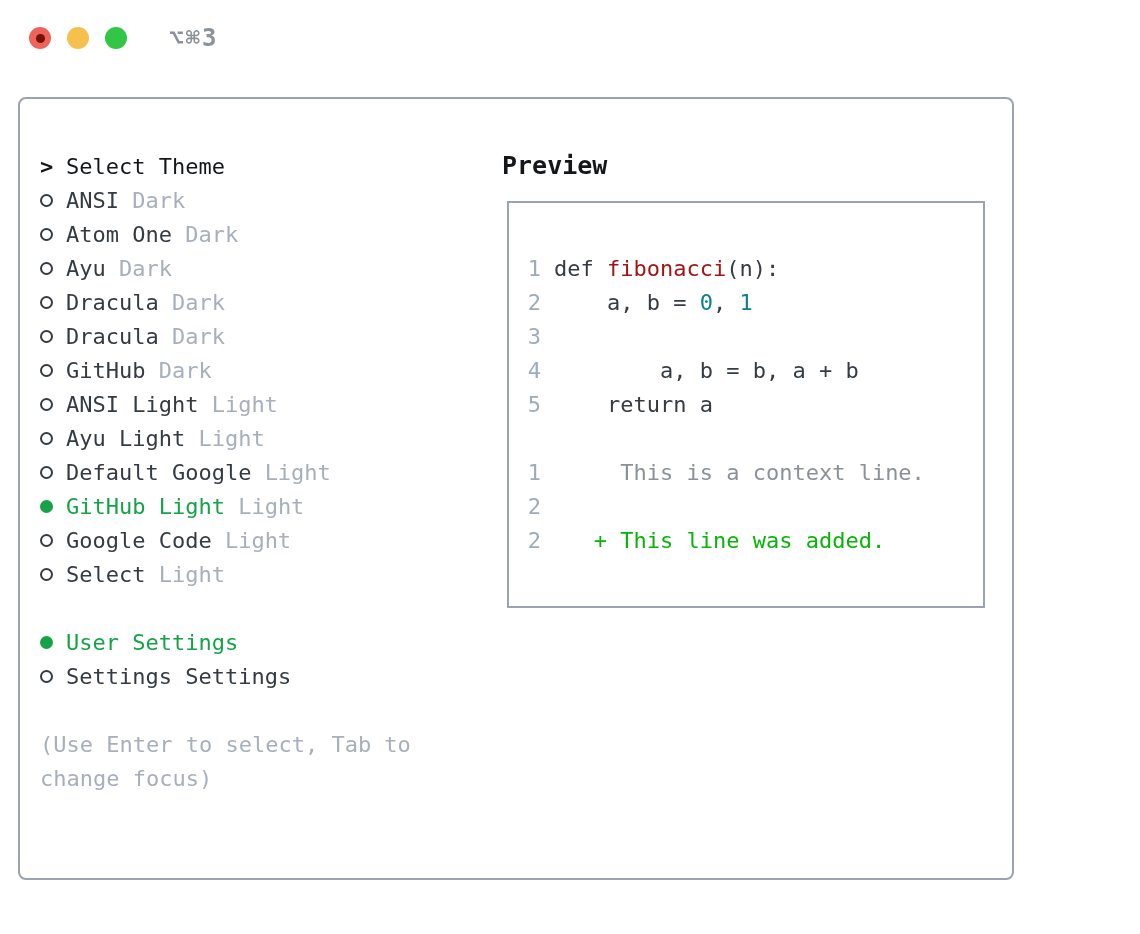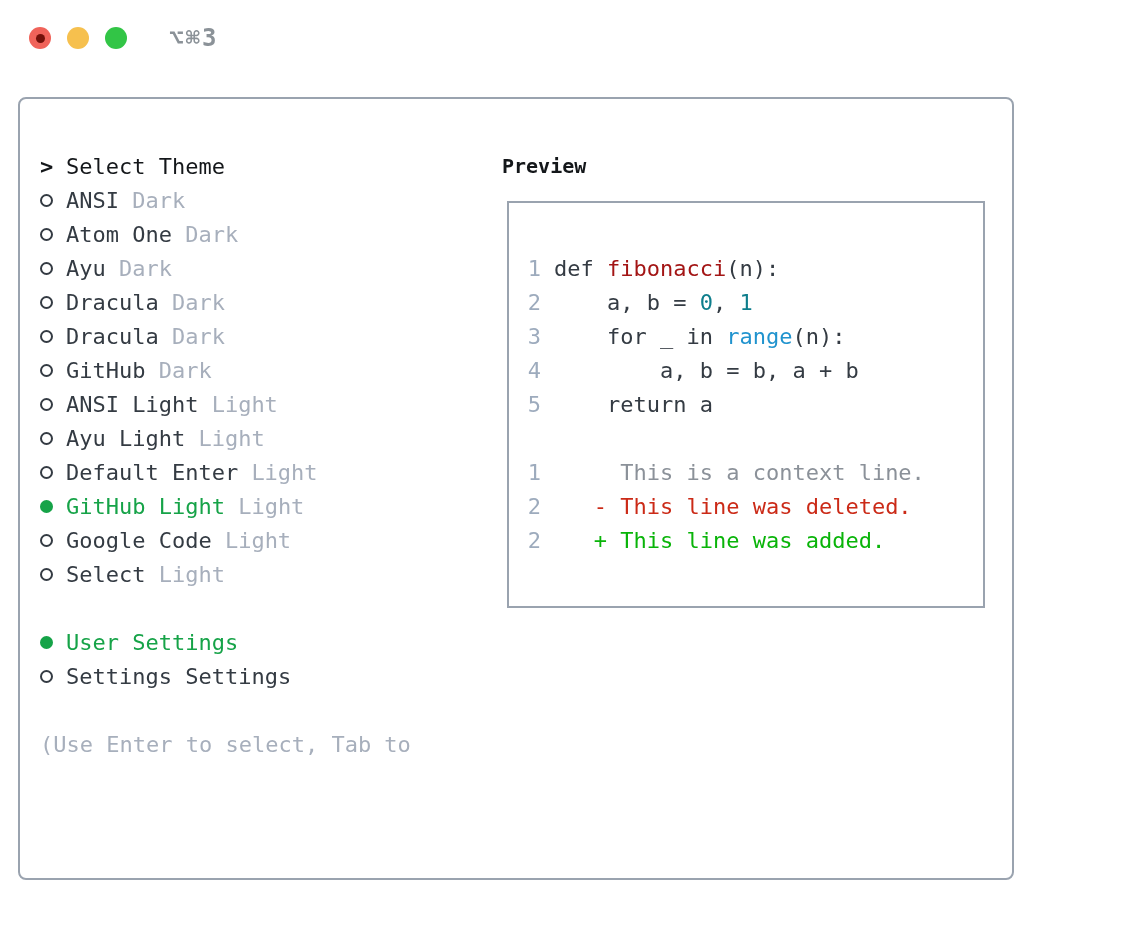--- a/index.html
+++ b/index.html
@@ -26,21 +26,21 @@
   .prompt{color:var(--black);font-weight:bold;}
   .hdr{color:var(--black);font-weight:normal;}
   .apply-hdr{color:var(--black);}
   .tname{color:var(--text_dark);}
   .theme-row.sel .tname{color:var(--green_sel);}
   .ttag{color:var(--gray_light);margin-left:0.6em;}
   .hint{color:var(--gray_light);}
   .theme-row,.opt-row{cursor:pointer;}
   
   .preview-label{position:absolute;left:482px;top:50px;height:34px;line-height:34px;
-                 font-size:20px;font-weight:bold;color:var(--black);}
+                 font-size:25px;font-weight:bold;color:var(--black);}
   .preview-box{position:absolute;left:487px;top:102px;width:478px;height:407px;box-sizing:border-box;
                border:2px solid var(--border);background:#fff;padding:48px 0 0 18px;overflow:hidden;}
   .cline{display:flex;height:34px;align-items:center;font-size:22px;white-space:pre;}
   .lnum{flex:0 0 14px;width:14px;text-align:right;color:var(--line_num);margin-right:13px;}
   .ltxt{white-space:pre;}
   .tok-code{color:var(--text_dark);}
   .tok-func{color:var(--red_func);margin-top:20px;}
   .tok-num{color:var(--teal_num);}
   .tok-call{color:var(--blue_call);}
   .tok-ctx{color:var(--ctx_gray);}
@@ -66,41 +66,42 @@
     <div class="leftcol">
         <div class="row"><span class="icell prompt">&gt;</span><span class="hdr">Select Theme</span></div>
         <div class="row theme-row"><span class="icell"><span class="dot"></span></span><span class="tname">ANSI</span><span class="ttag">Dark</span></div>
         <div class="row theme-row"><span class="icell"><span class="dot"></span></span><span class="tname">Atom One</span><span class="ttag">Dark</span></div>
         <div class="row theme-row"><span class="icell"><span class="dot"></span></span><span class="tname">Ayu</span><span class="ttag">Dark</span></div>
         <div class="row theme-row"><span class="icell"><span class="dot"></span></span><span class="tname">Dracula</span><span class="ttag">Dark</span></div>
         <div class="row theme-row"><span class="icell"><span class="dot"></span></span><span class="tname">Dracula</span><span class="ttag">Dark</span></div>
         <div class="row theme-row"><span class="icell"><span class="dot"></span></span><span class="tname">GitHub</span><span class="ttag">Dark</span></div>
         <div class="row theme-row"><span class="icell"><span class="dot"></span></span><span class="tname">ANSI Light</span><span class="ttag">Light</span></div>
         <div class="row theme-row"><span class="icell"><span class="dot"></span></span><span class="tname">Ayu Light</span><span class="ttag">Light</span></div>
-        <div class="row theme-row"><span class="icell"><span class="dot"></span></span><span class="tname">Default Enter</span><span class="ttag">Light</span></div>
+        <div class="row theme-row"><span class="icell"><span class="dot"></span></span><span class="tname">Default Google</span><span class="ttag">Light</span></div>
         <div class="row theme-row sel"><span class="icell"><span class="dot fill"></span></span><span class="tname">GitHub Light</span><span class="ttag">Light</span></div>
         <div class="row theme-row"><span class="icell"><span class="dot"></span></span><span class="tname">Google Code</span><span class="ttag">Light</span></div>
         <div class="row theme-row"><span class="icell"><span class="dot"></span></span><span class="tname">Select</span><span class="ttag">Light</span></div>
         <div class="row"></div>
         <div class="row opt-row theme-row sel"><span class="icell"><span class="dot fill"></span></span><span class="tname">User Settings</span></div>
         <div class="row opt-row theme-row"><span class="icell"><span class="dot"></span></span><span class="tname">Settings Settings</span></div>
         <div class="row"></div>
         <div class="row hint">(Use Enter to select, Tab to</div>
+        <div class="row hint">change focus)</div>
       </div>
 
     <div class="preview-label">Preview</div>
 
     <div class="preview-box">
       <div>
           <div class="cline"><span class="lnum">1</span><span class="ltxt"><span class="tok-code">def </span><span class="tok-func">fibonacci</span><span class="tok-code">(n):</span></span></div>
           <div class="cline"><span class="lnum">2</span><span class="ltxt"><span class="tok-code">    a, b = </span><span class="tok-num">0</span><span class="tok-code">, </span><span class="tok-num">1</span></span></div>
-          <div class="cline"><span class="lnum">3</span><span class="ltxt"><span class="tok-code">    for _ in </span><span class="tok-call">range</span><span class="tok-code">(n):</span></span></div>
+          <div class="cline"><span class="lnum">3</span></div>
           <div class="cline"><span class="lnum">4</span><span class="ltxt"><span class="tok-code">        a, b = b, a + b</span></span></div>
           <div class="cline"><span class="lnum">5</span><span class="ltxt"><span class="tok-code">    return a</span></span></div>
           <div class="cline"><span class="lnum"></span><span class="ltxt"></span></div>
           <div class="cline"><span class="lnum">1</span><span class="ltxt"><span class="tok-ctx">     This is a context line.</span></span></div>
-          <div class="cline"><span class="lnum">2</span><span class="ltxt"><span class="tok-del">   - This line was deleted.</span></span></div>
+          <div class="cline"><span class="lnum">2</span></div>
           <div class="cline"><span class="lnum">2</span><span class="ltxt"><span class="tok-add">   + This line was added.</span></span></div>
         </div>
     </div>
 
   </div>
 </div>
 
 </body></html>

